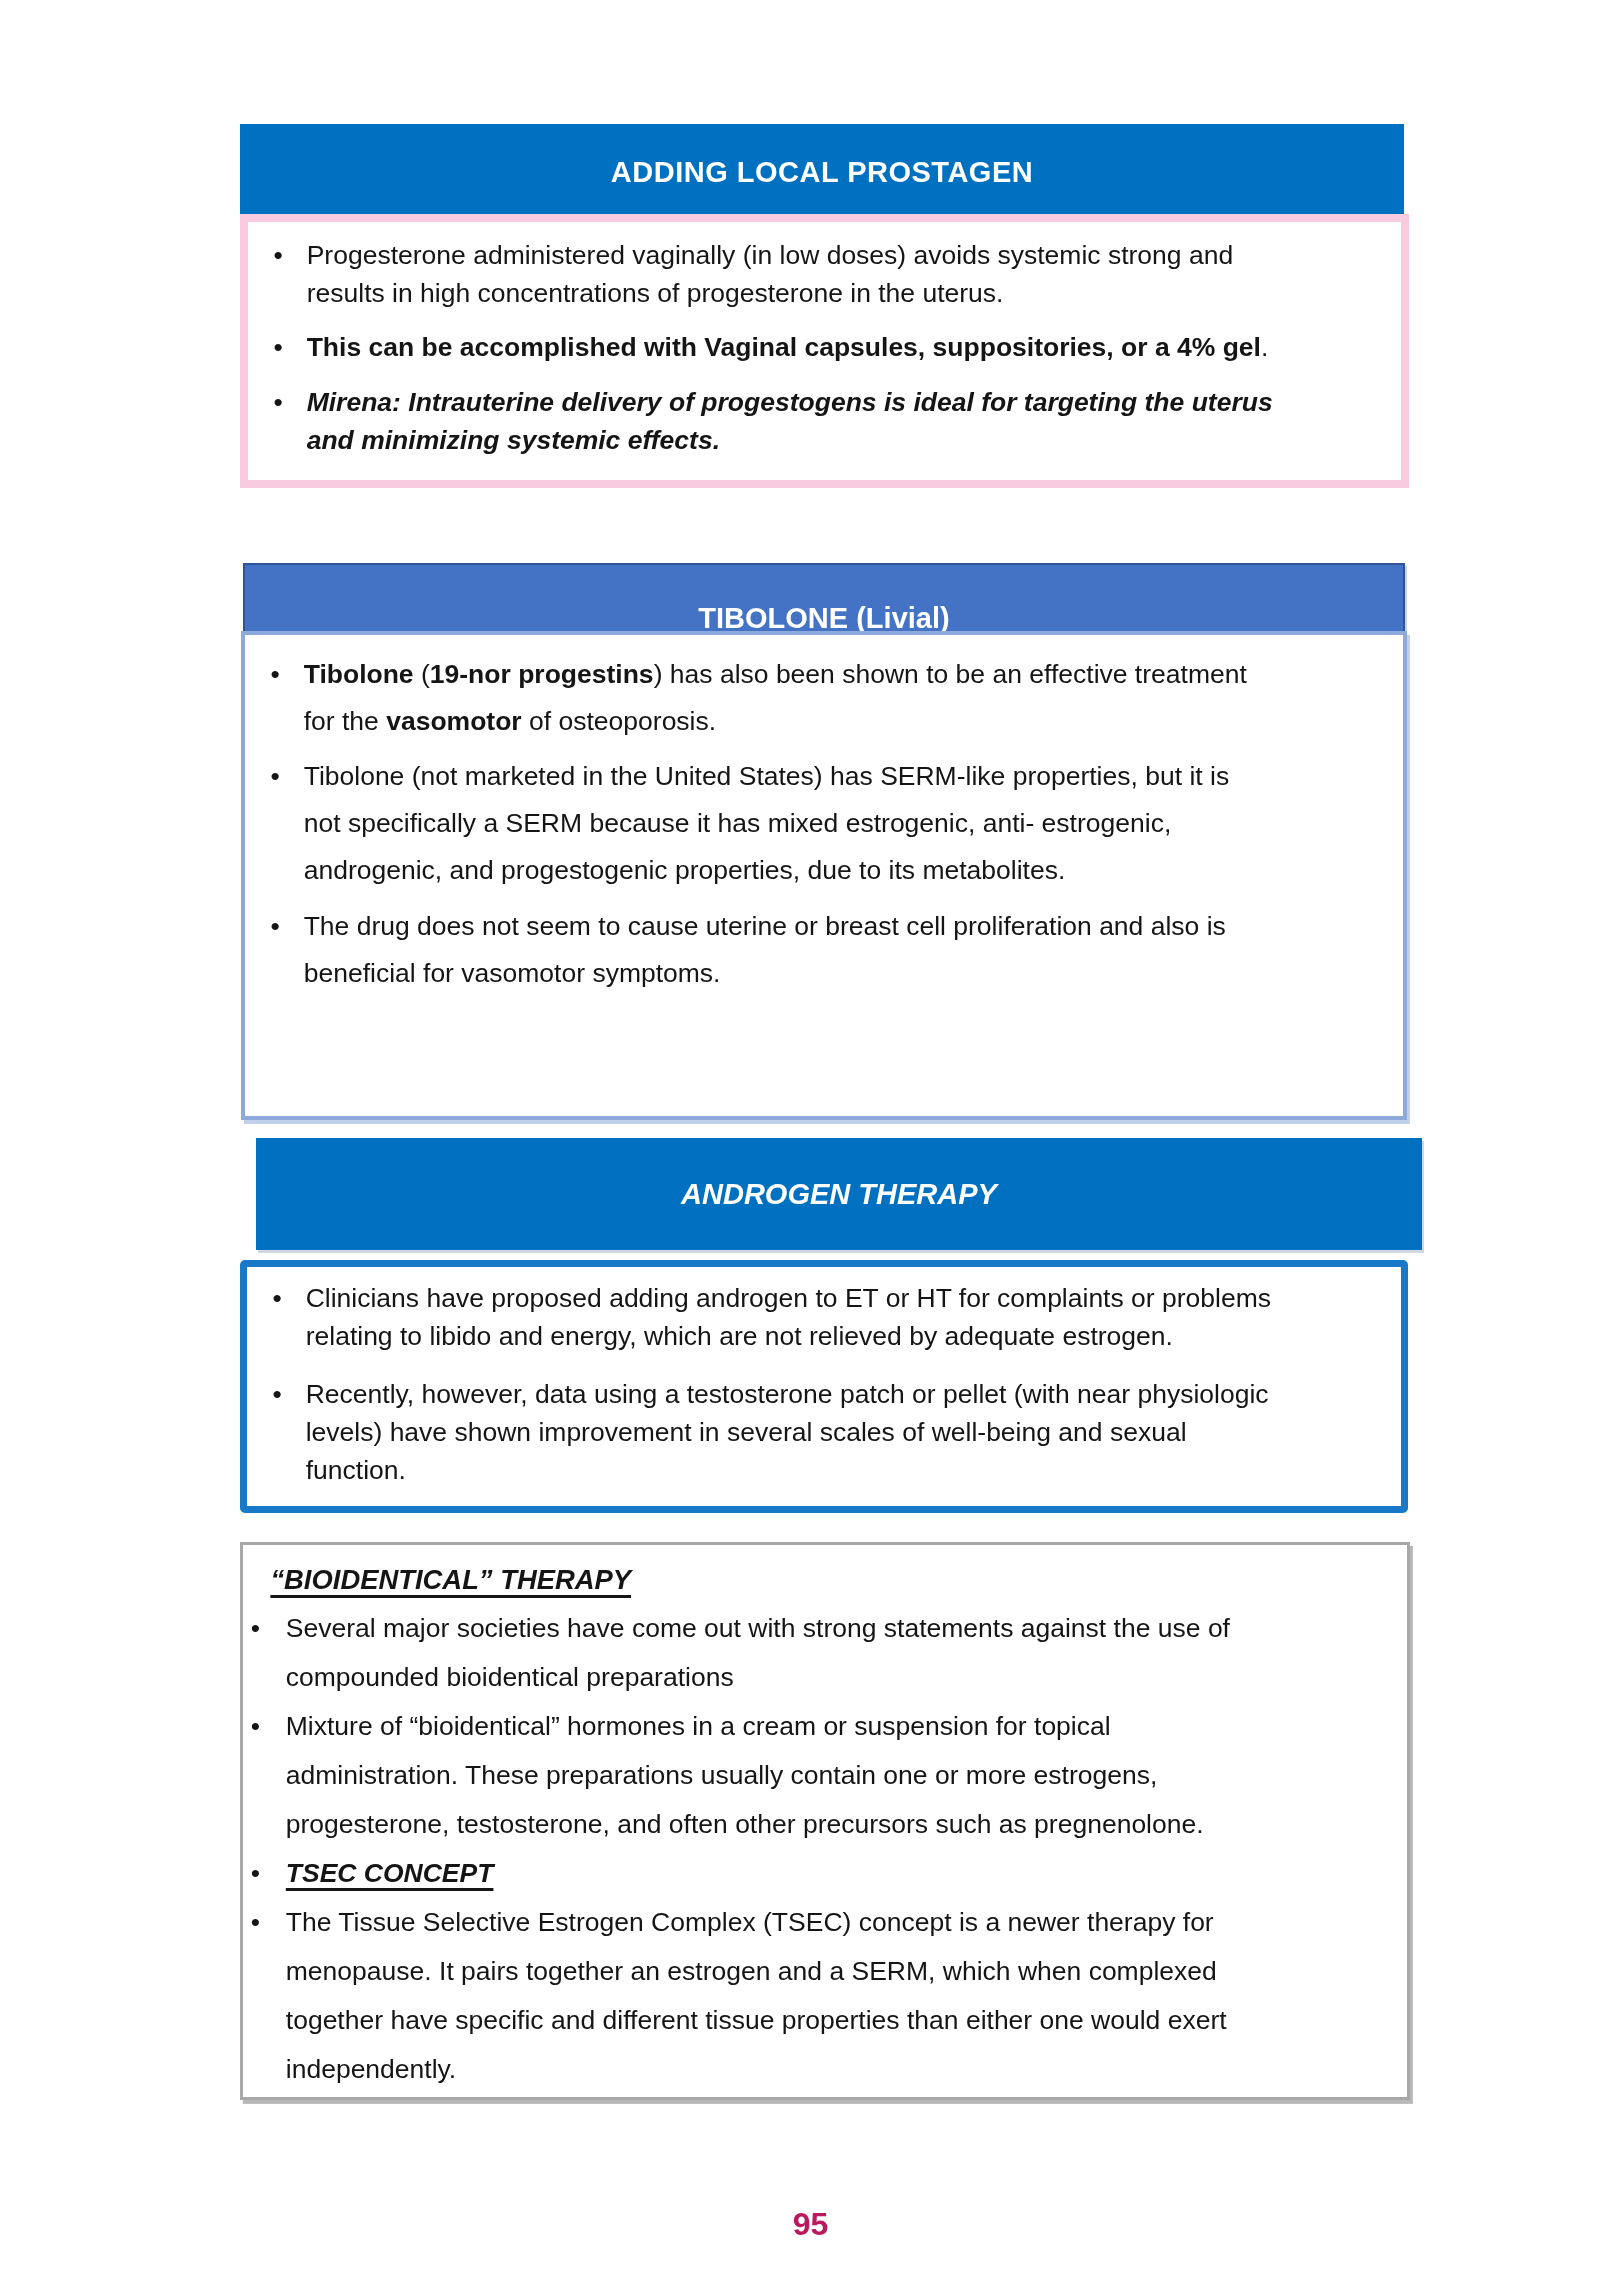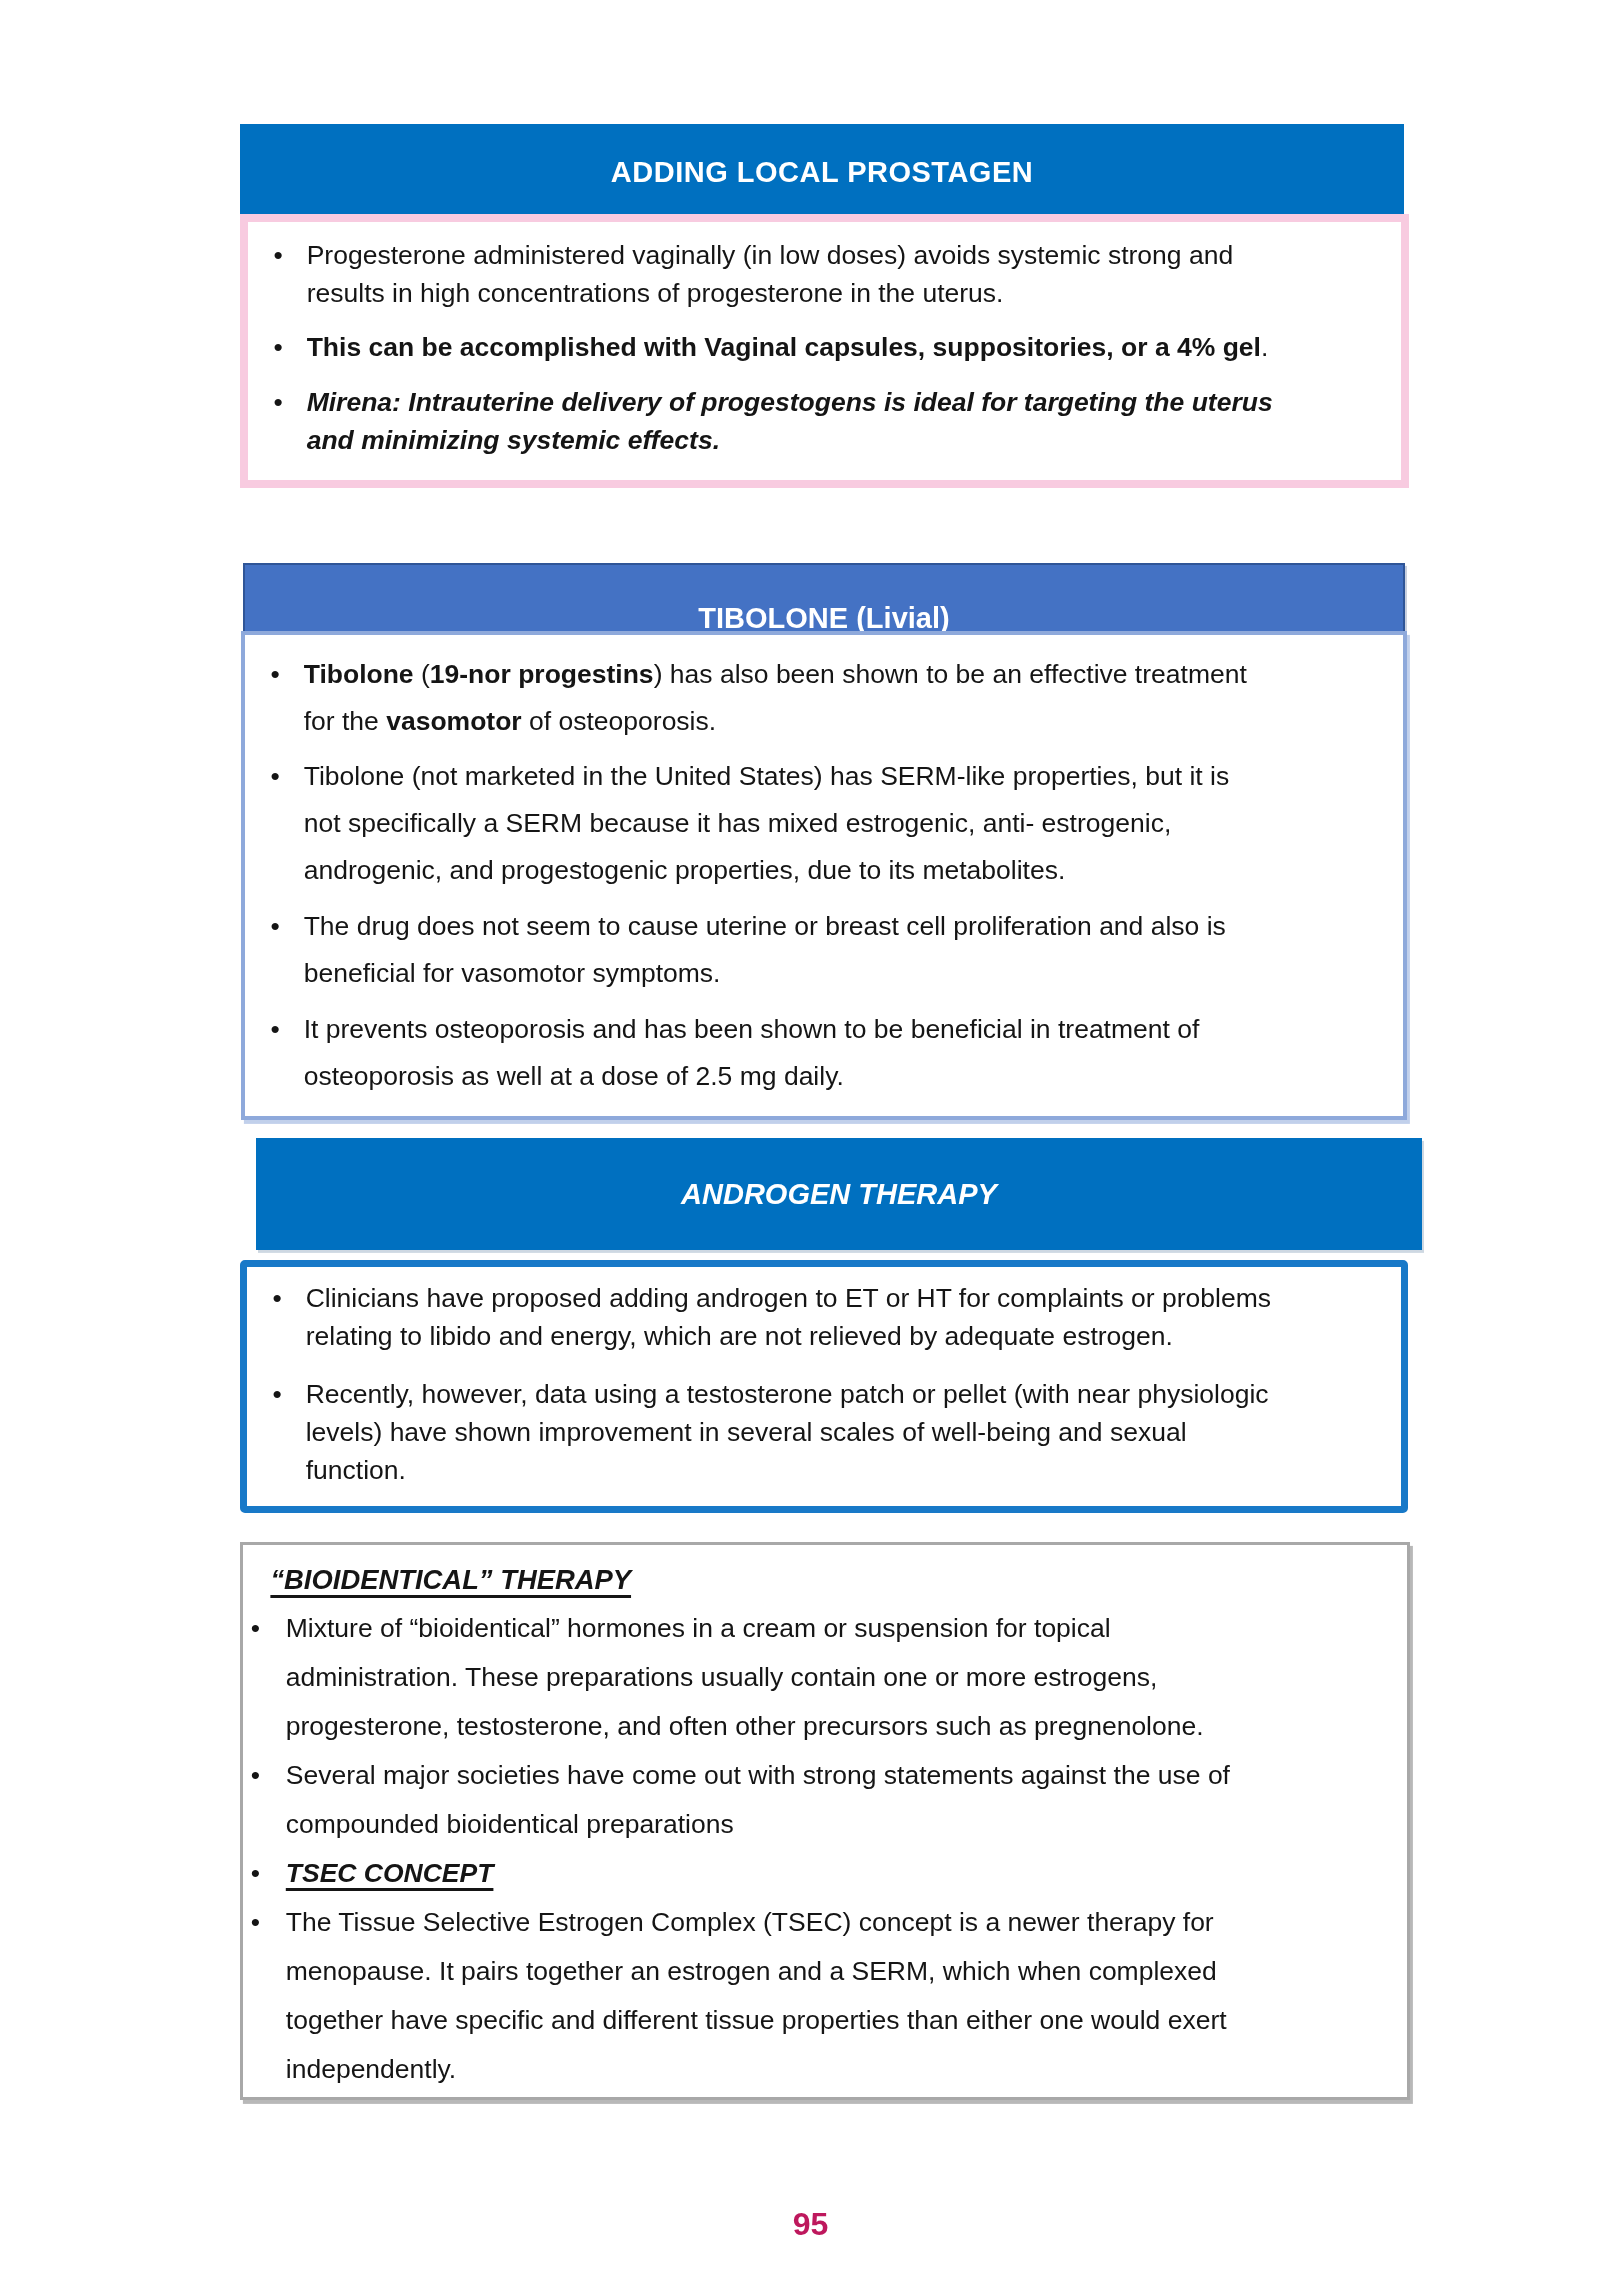--- a/index.html
+++ b/index.html
@@ -89,46 +89,44 @@
   </section>
   <section class="box" id="box2">
     <ul class="bullets">
         <li><span class="run b">Tibolone</span><span class="run r"> (</span><span class="run b">19-nor progestins</span><span class="run r">) has also been shown to be an effective treatment
 for the </span><span class="run b">vasomotor</span><span class="run r"> of osteoporosis.</span></li>
         <li><span class="run r">Tibolone (not marketed in the United States) has SERM-like properties, but it is
 not specifically a SERM because it has mixed estrogenic, anti- estrogenic,
 androgenic, and progestogenic properties, due to its metabolites.</span></li>
         <li><span class="run r">The drug does not seem to cause uterine or breast cell proliferation and also is
 beneficial for vasomotor symptoms.</span></li>
-        <li><span class="run r">It prevents osteoporosis and has been shown to be beneficial in treatment of
-osteoporosis as well at a dose of 2.5 mg daily.</span></li>
       </ul>
   </section>
 
   <section class="hdr" id="hdr3">
     <span>ANDROGEN THERAPY</span>
   </section>
   <section class="box" id="box3">
     <ul class="bullets">
         <li><span class="run r">Clinicians have proposed adding androgen to ET or HT for complaints or problems
 relating to libido and energy, which are not relieved by adequate estrogen.</span></li>
         <li><span class="run r">Recently, however, data using a testosterone patch or pellet (with near physiologic
 levels) have shown improvement in several scales of well-being and sexual
 function.</span></li>
       </ul>
   </section>
 
   <section class="box" id="box4">
     <span class="heading"><span class="run biu">“BIOIDENTICAL” THERAPY</span></span>
     <ul class="bullets">
+        <li><span class="run r">Several major societies have come out with strong statements against the use of
+compounded bioidentical preparations</span></li>
         <li><span class="run r">Mixture of “bioidentical” hormones in a cream or suspension for topical
 administration. These preparations usually contain one or more estrogens,
 progesterone, testosterone, and often other precursors such as pregnenolone.</span></li>
-        <li><span class="run r">Several major societies have come out with strong statements against the use of
-compounded bioidentical preparations</span></li>
         <li><span class="run biu">TSEC CONCEPT</span></li>
         <li><span class="run r">The Tissue Selective Estrogen Complex (TSEC) concept is a newer therapy for
 menopause. It pairs together an estrogen and a SERM, which when complexed
 together have specific and different tissue properties than either one would exert
 independently.</span></li>
       </ul>
   </section>
 
   <div class="page-number">95</div>
 

